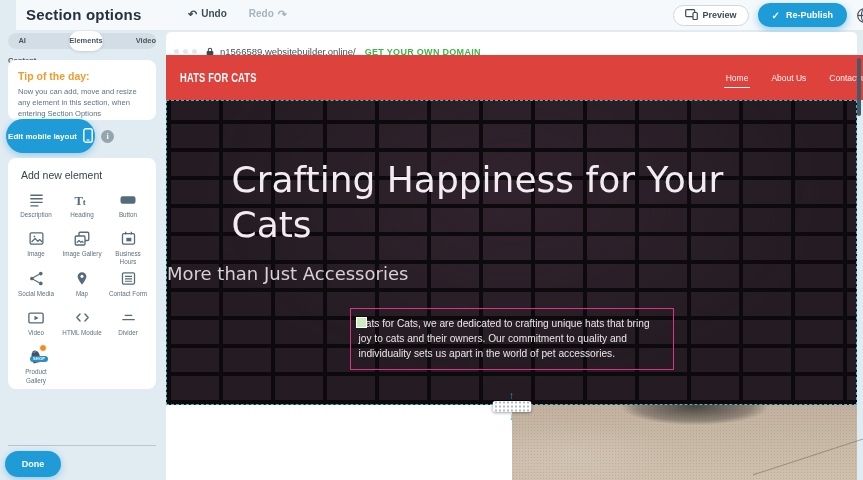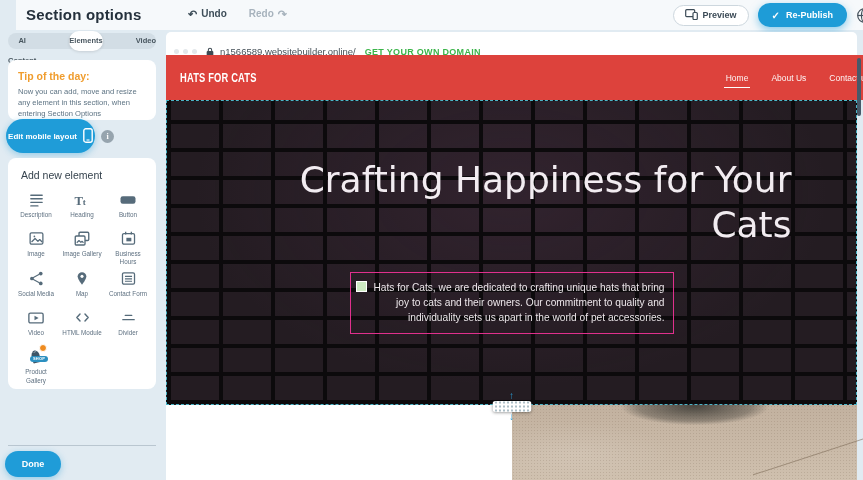--- a/index.html
+++ b/index.html
@@ -60,21 +60,21 @@
   .domain-cta { font-size:9px; font-weight:bold; color:#3bb54a; margin-left:9px; letter-spacing:.3px; cursor:pointer; }
 
   .site-header { position:absolute; left:0; top:25px; width:758px; height:45px; background:#dd423c; display:flex; align-items:center; }
   .logo { margin-left:14px; color:#fff; font-size:12px; font-weight:bold; white-space:nowrap;
     transform:scale(.78,1.05); transform-origin:left center; letter-spacing:.2px; }
   .nav { position:absolute; right:20px; top:0; height:45px; display:flex; gap:19px; align-items:center;margin-left:24px; }
   .nav-item { font-size:8.5px; color:rgba(255,255,255,.95); cursor:pointer; padding:5px 2px; }
   .nav-item.active { border-bottom:1.5px solid #fff; padding-bottom:4px; }
   .nav-more { opacity:.85; font-size:9px; }
 
-  .dark-section { position:absolute; left:0; top:70px; width:691px; height:305px; text-align:right;
+  .dark-section { position:absolute; left:0; top:70px; width:691px; height:305px; text-align:left;
     border:1px dashed #4bb6c8; background-color:#241c22;
     background-image:
       repeating-linear-gradient(0deg, #0c0a0c 0 4px, transparent 4px 28px),
       repeating-linear-gradient(90deg, #0c0a0c 0 4px, transparent 4px 52px),
       radial-gradient(ellipse at 50% 30%, rgba(96,58,88,.22), transparent 65%); }
   .hero-title { padding-top:56px; margin:0 auto; width:560px; font-family:"DejaVu Sans",sans-serif;
     font-size:36px; color:#f2ecf1; line-height:1.26; font-weight:normal; }
   .hero-sub { margin-top:15px; font-family:"DejaVu Sans",sans-serif; font-size:18px; color:#d9d0d6; }
   .para-box { position:relative; margin:24px auto 0; width:324px; border:1.5px solid #e0308d; padding:7px 8px;
     font-size:10.2px; color:#ece6ea; line-height:1.5; cursor:text; }
@@ -331,20 +331,21 @@
     <div class="nav">
       <span class="nav-item active">Home</span>
       <span class="nav-item">About Us</span>
       <span class="nav-item">Contact us</span>
       <span class="nav-item nav-more">⋯</span>
     </div>
   </div>
 
   <div class="dark-section">
     <div class="hero-title">Crafting Happiness for Your Cats</div>
+    <div class="hero-sub">More than Just Accessories</div>
     <div class="para-box">
       <span class="para-handle"></span>
       <span>Hats for Cats, we are dedicated to crafting unique hats that bring joy to cats and their owners. Our commitment to quality and individuality sets us apart in the world of pet accessories.</span>
     </div>
   </div>
 
   <div class="next-section">
     <div class="floor-image">
       <div class="floor-seam"></div>
     </div>

